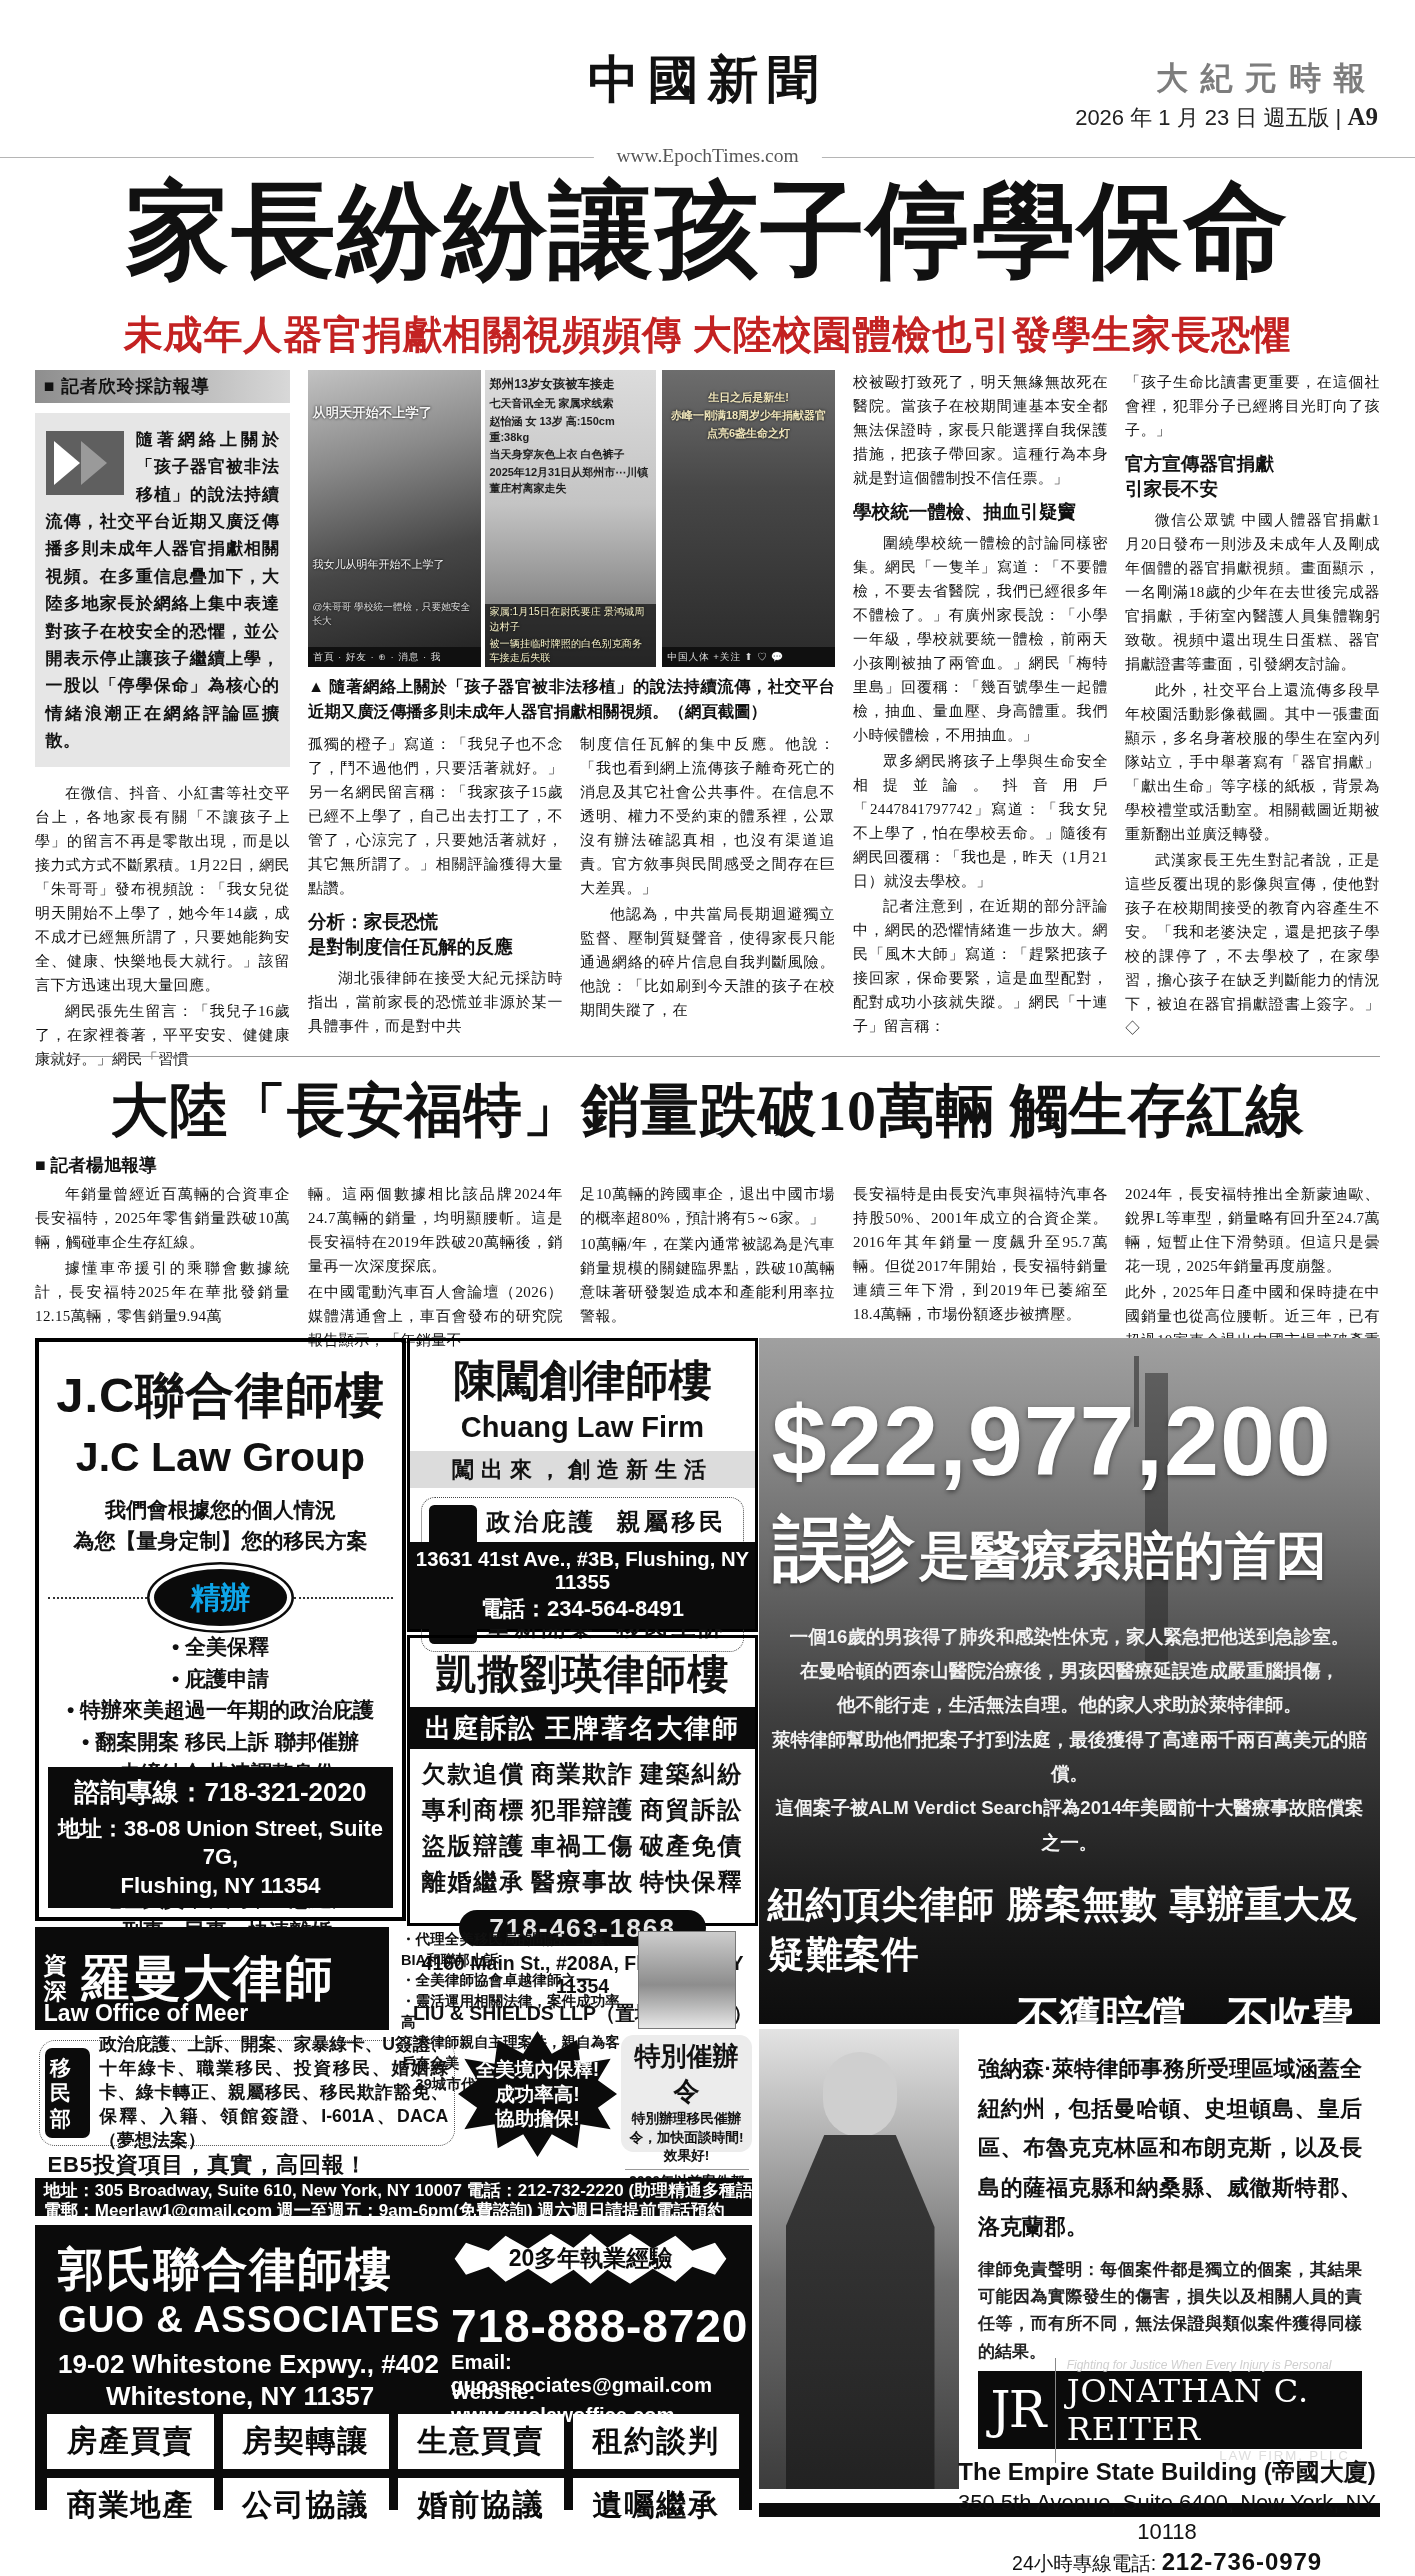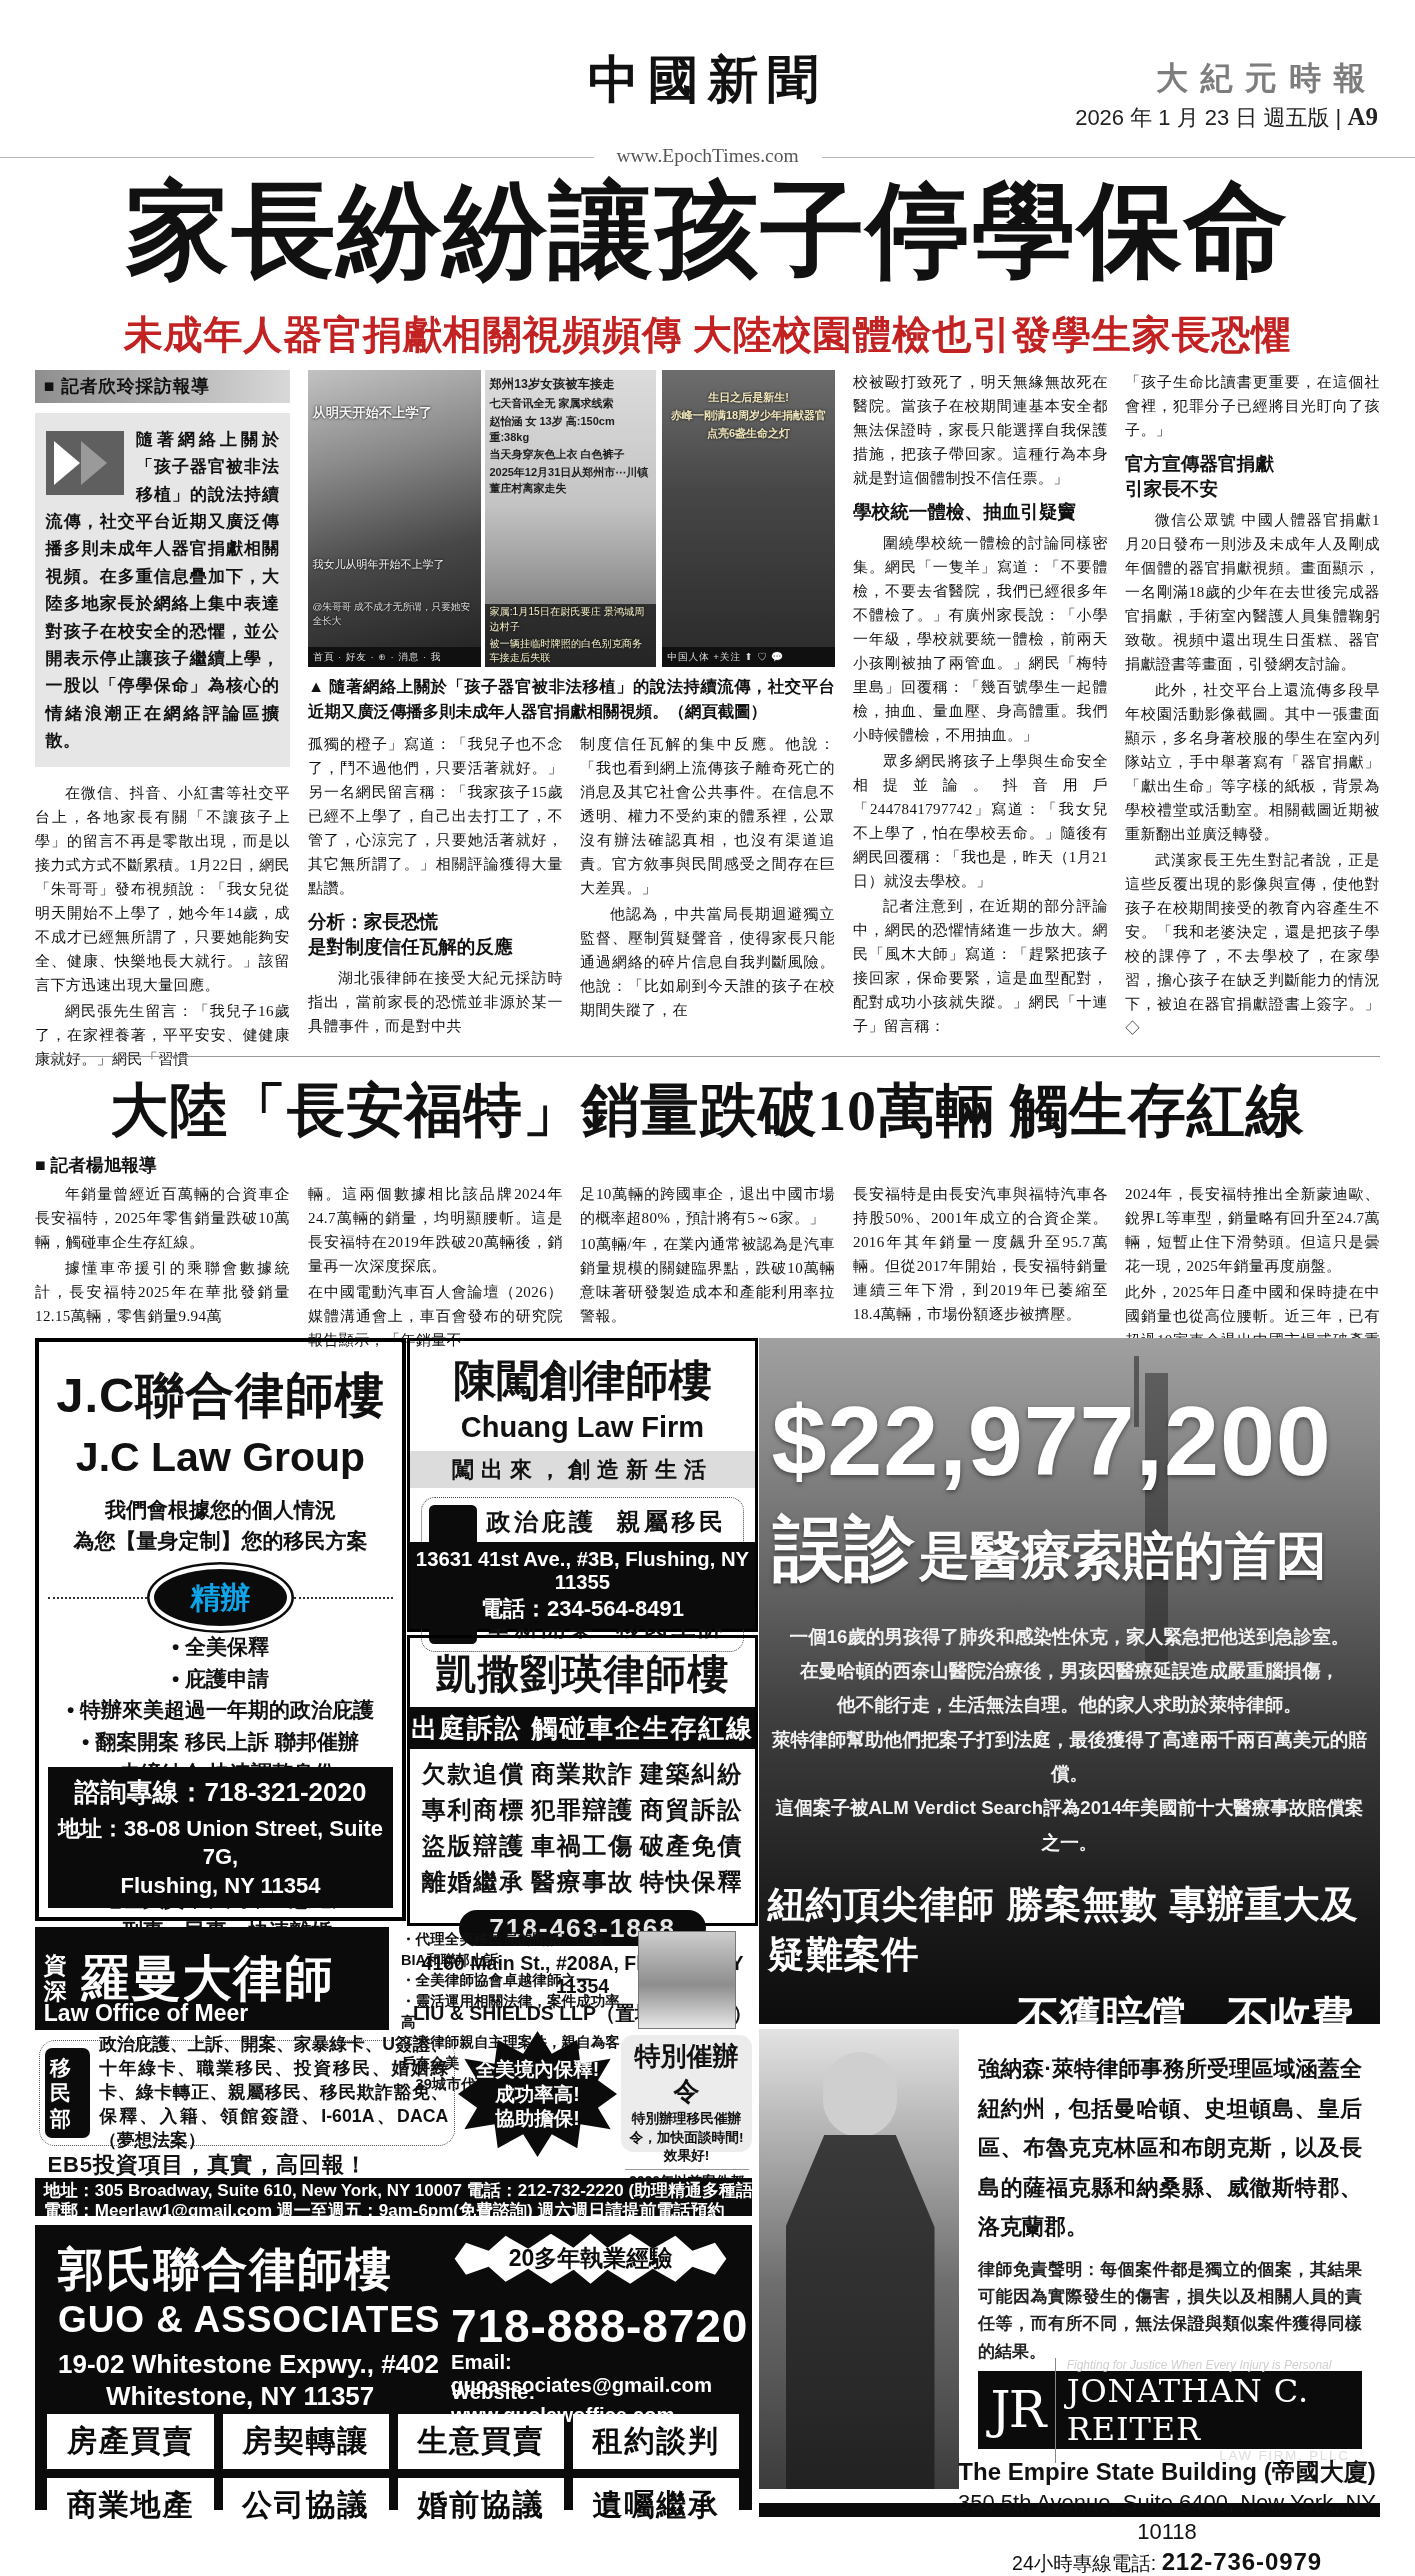--- a/index.html
+++ b/index.html
@@ -237,21 +237,21 @@
     </div>
     <p class="para" style="margin-top:14px">在微信、抖音、小紅書等社交平台上，各地家長有關「不讓孩子上學」的留言不再是零散出現，而是以接力式方式不斷累積。1月22日，網民「朱哥哥」發布視頻說：「我女兒從明天開始不上學了，她今年14歲，成不成才已經無所謂了，只要她能夠安全、健康、快樂地長大就行。」該留言下方迅速出現大量回應。</p>
     <p class="para">網民張先生留言：「我兒子16歲了，在家裡養著，平平安安、健健康康就好。」網民「習慣</p>
   </div>
 
   <div class="fig">
     <div class="photo photo1">
       <div>
           <div class="ph-line">从明天开始不上学了</div>
           <div class="ph-line">我女儿从明年开始不上学了</div>
-          <div class="ph-line">@朱哥哥 成不成才无所谓，只要她安全长大</div>
+          <div class="ph-line">@朱哥哥 學校統一體檢，只要她安全长大</div>
         </div>
       <div class="ph-bar">首頁 · 好友 · ⊕ · 消息 · 我</div>
     </div>
     <div class="photo photo2">
       <div class="top">
           <div class="ph-line">郑州13岁女孩被车接走</div>
           <div class="ph-line">七天音讯全无 家属求线索</div>
           <div class="ph-line">赵怡涵 女 13岁 高:150cm 重:38kg</div>
           <div class="ph-line">当天身穿灰色上衣 白色裤子</div>
           <div class="ph-line">2025年12月31日从郑州市⋯川镇董庄村离家走失</div>
@@ -377,21 +377,21 @@
         </div>
     </div>
     <div class="chen-footer blk">
       <div class="l1">13631 41st Ave., #3B, Flushing, NY 11355</div>
       <div class="l2">電話：234-564-8491</div>
     </div>
   </div>
 
   <div class="ad ad-caesar">
     <div class="cs-title">凱撒劉瑛律師樓</div>
-    <div class="cs-bar">出庭訴訟 觸碰車企生存紅線</div>
+    <div class="cs-bar">出庭訴訟 王牌著名大律師</div>
     <div class="cs-grid">
         <div>欠款追償</div>
         <div>商業欺詐</div>
         <div>建築糾紛</div>
         <div>專利商標</div>
         <div>犯罪辯護</div>
         <div>商貿訴訟</div>
         <div>盜版辯護</div>
         <div>車禍工傷</div>
         <div>破產免債</div>

